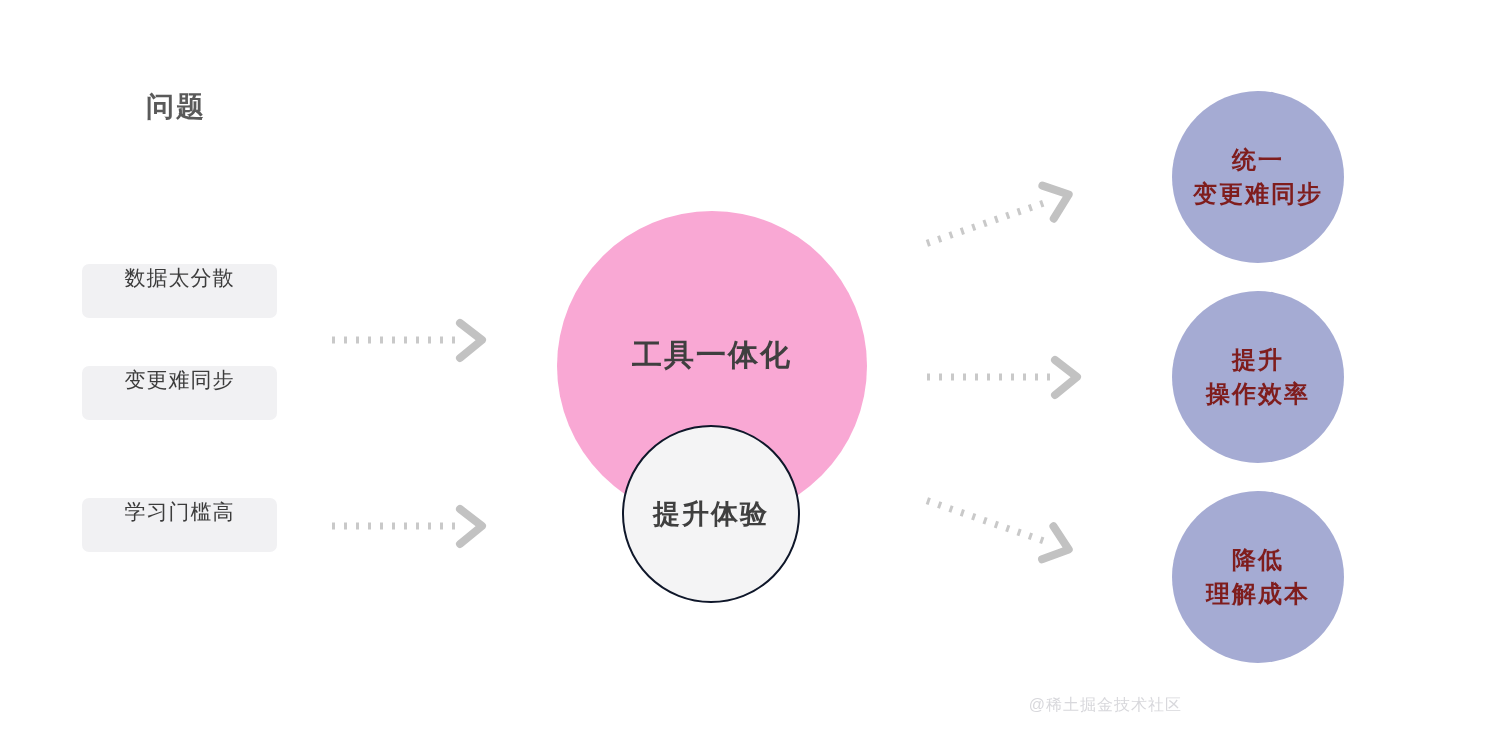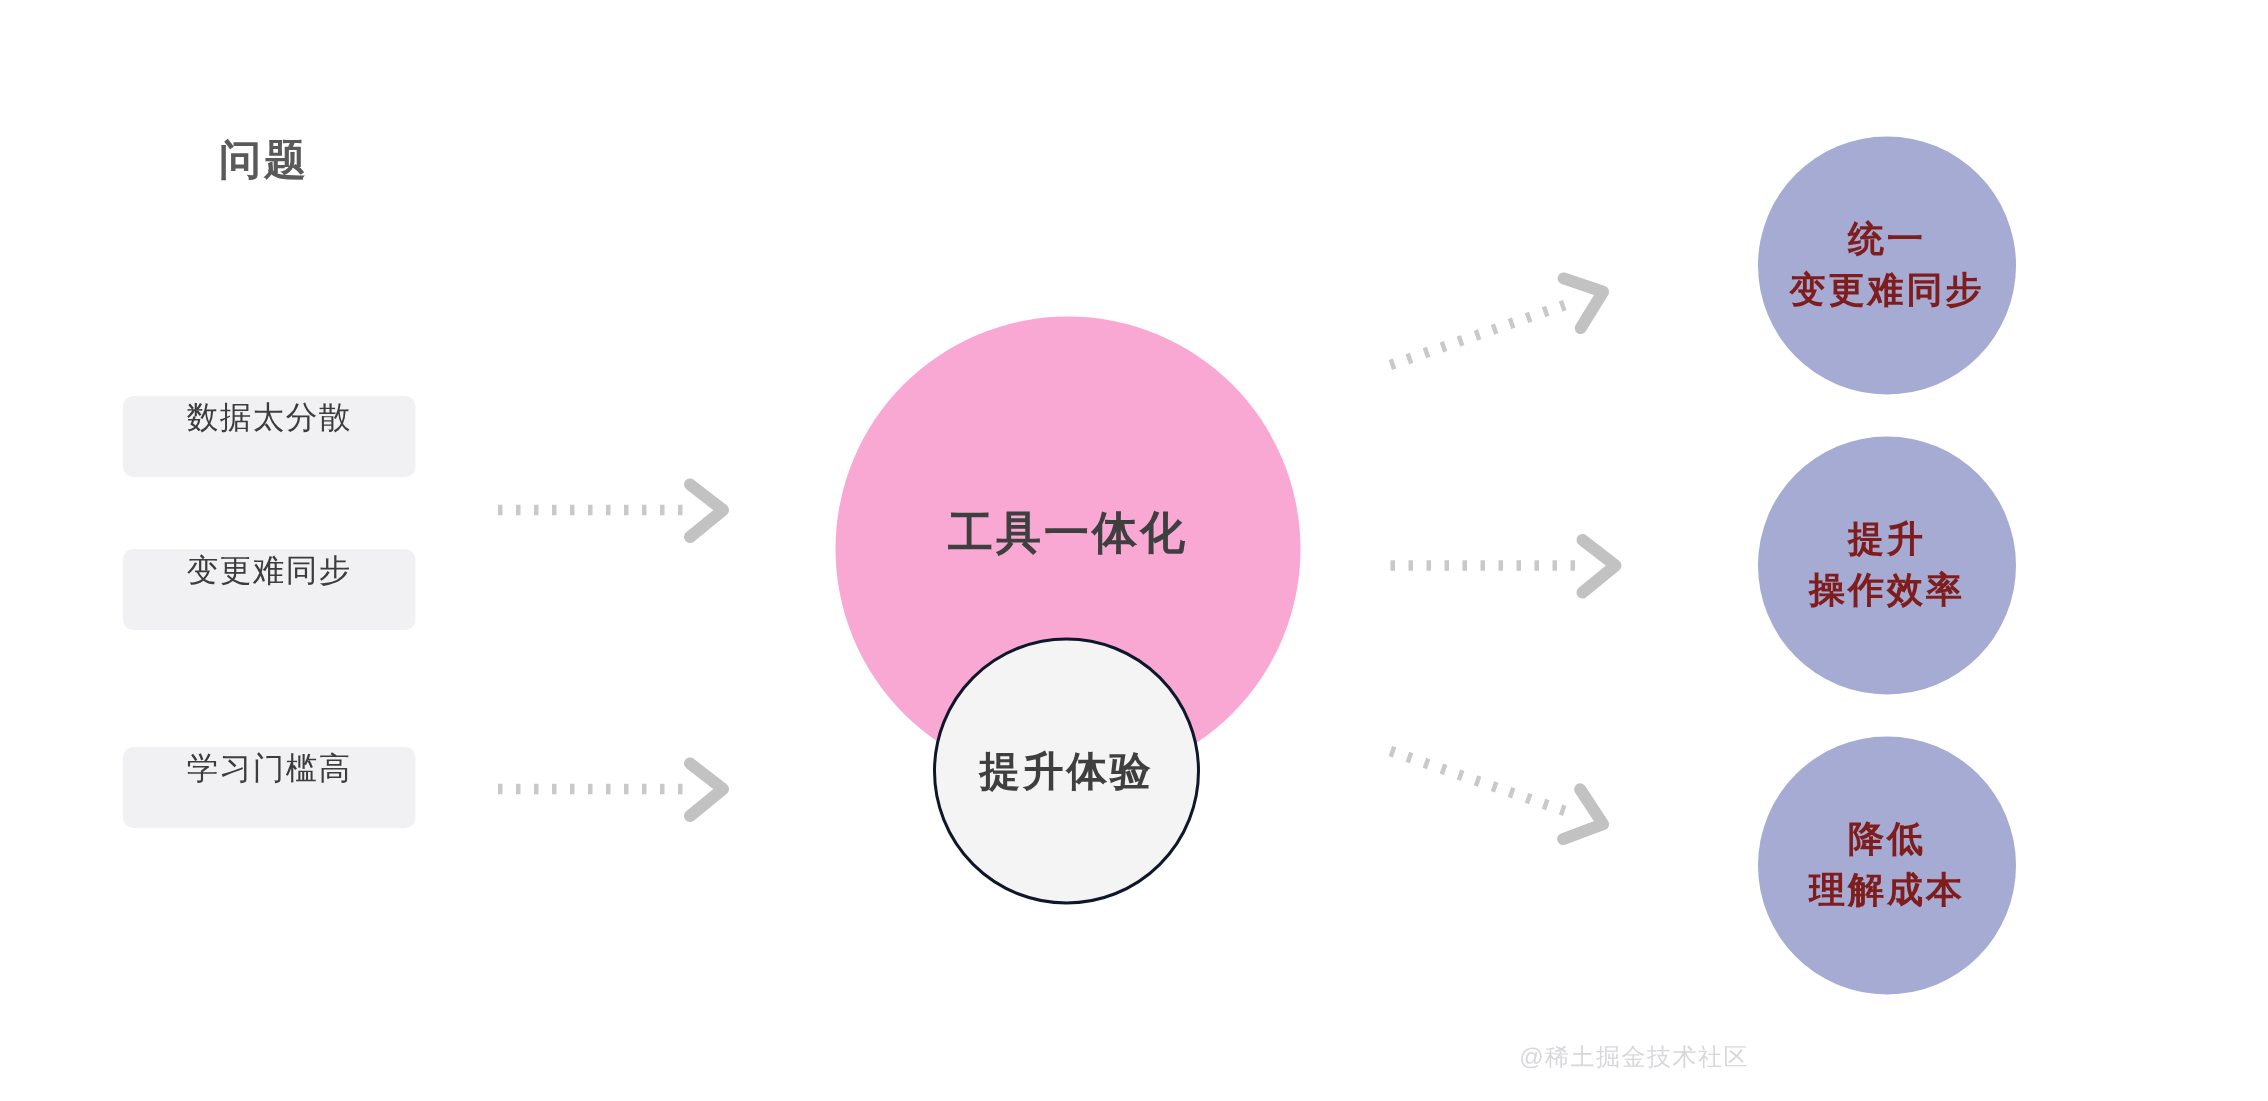--- a/index.html
+++ b/index.html
@@ -117,21 +117,21 @@
   #outcome-circle-1 { top: 291px; }
   #outcome-circle-2 { top: 491px; }
 
   
   .arrow { position: absolute; }
   .arrow svg { display: block; overflow: visible; }
 
   
   #watermark {
     position: absolute;
-    right: 38px;
+    right: 22px;
     bottom: 18px;
     font-size: 16px;
     color: #d8d8dc;
     letter-spacing: 1px;
     white-space: nowrap;
   }
 </style>
 </head>
 <body>
 

